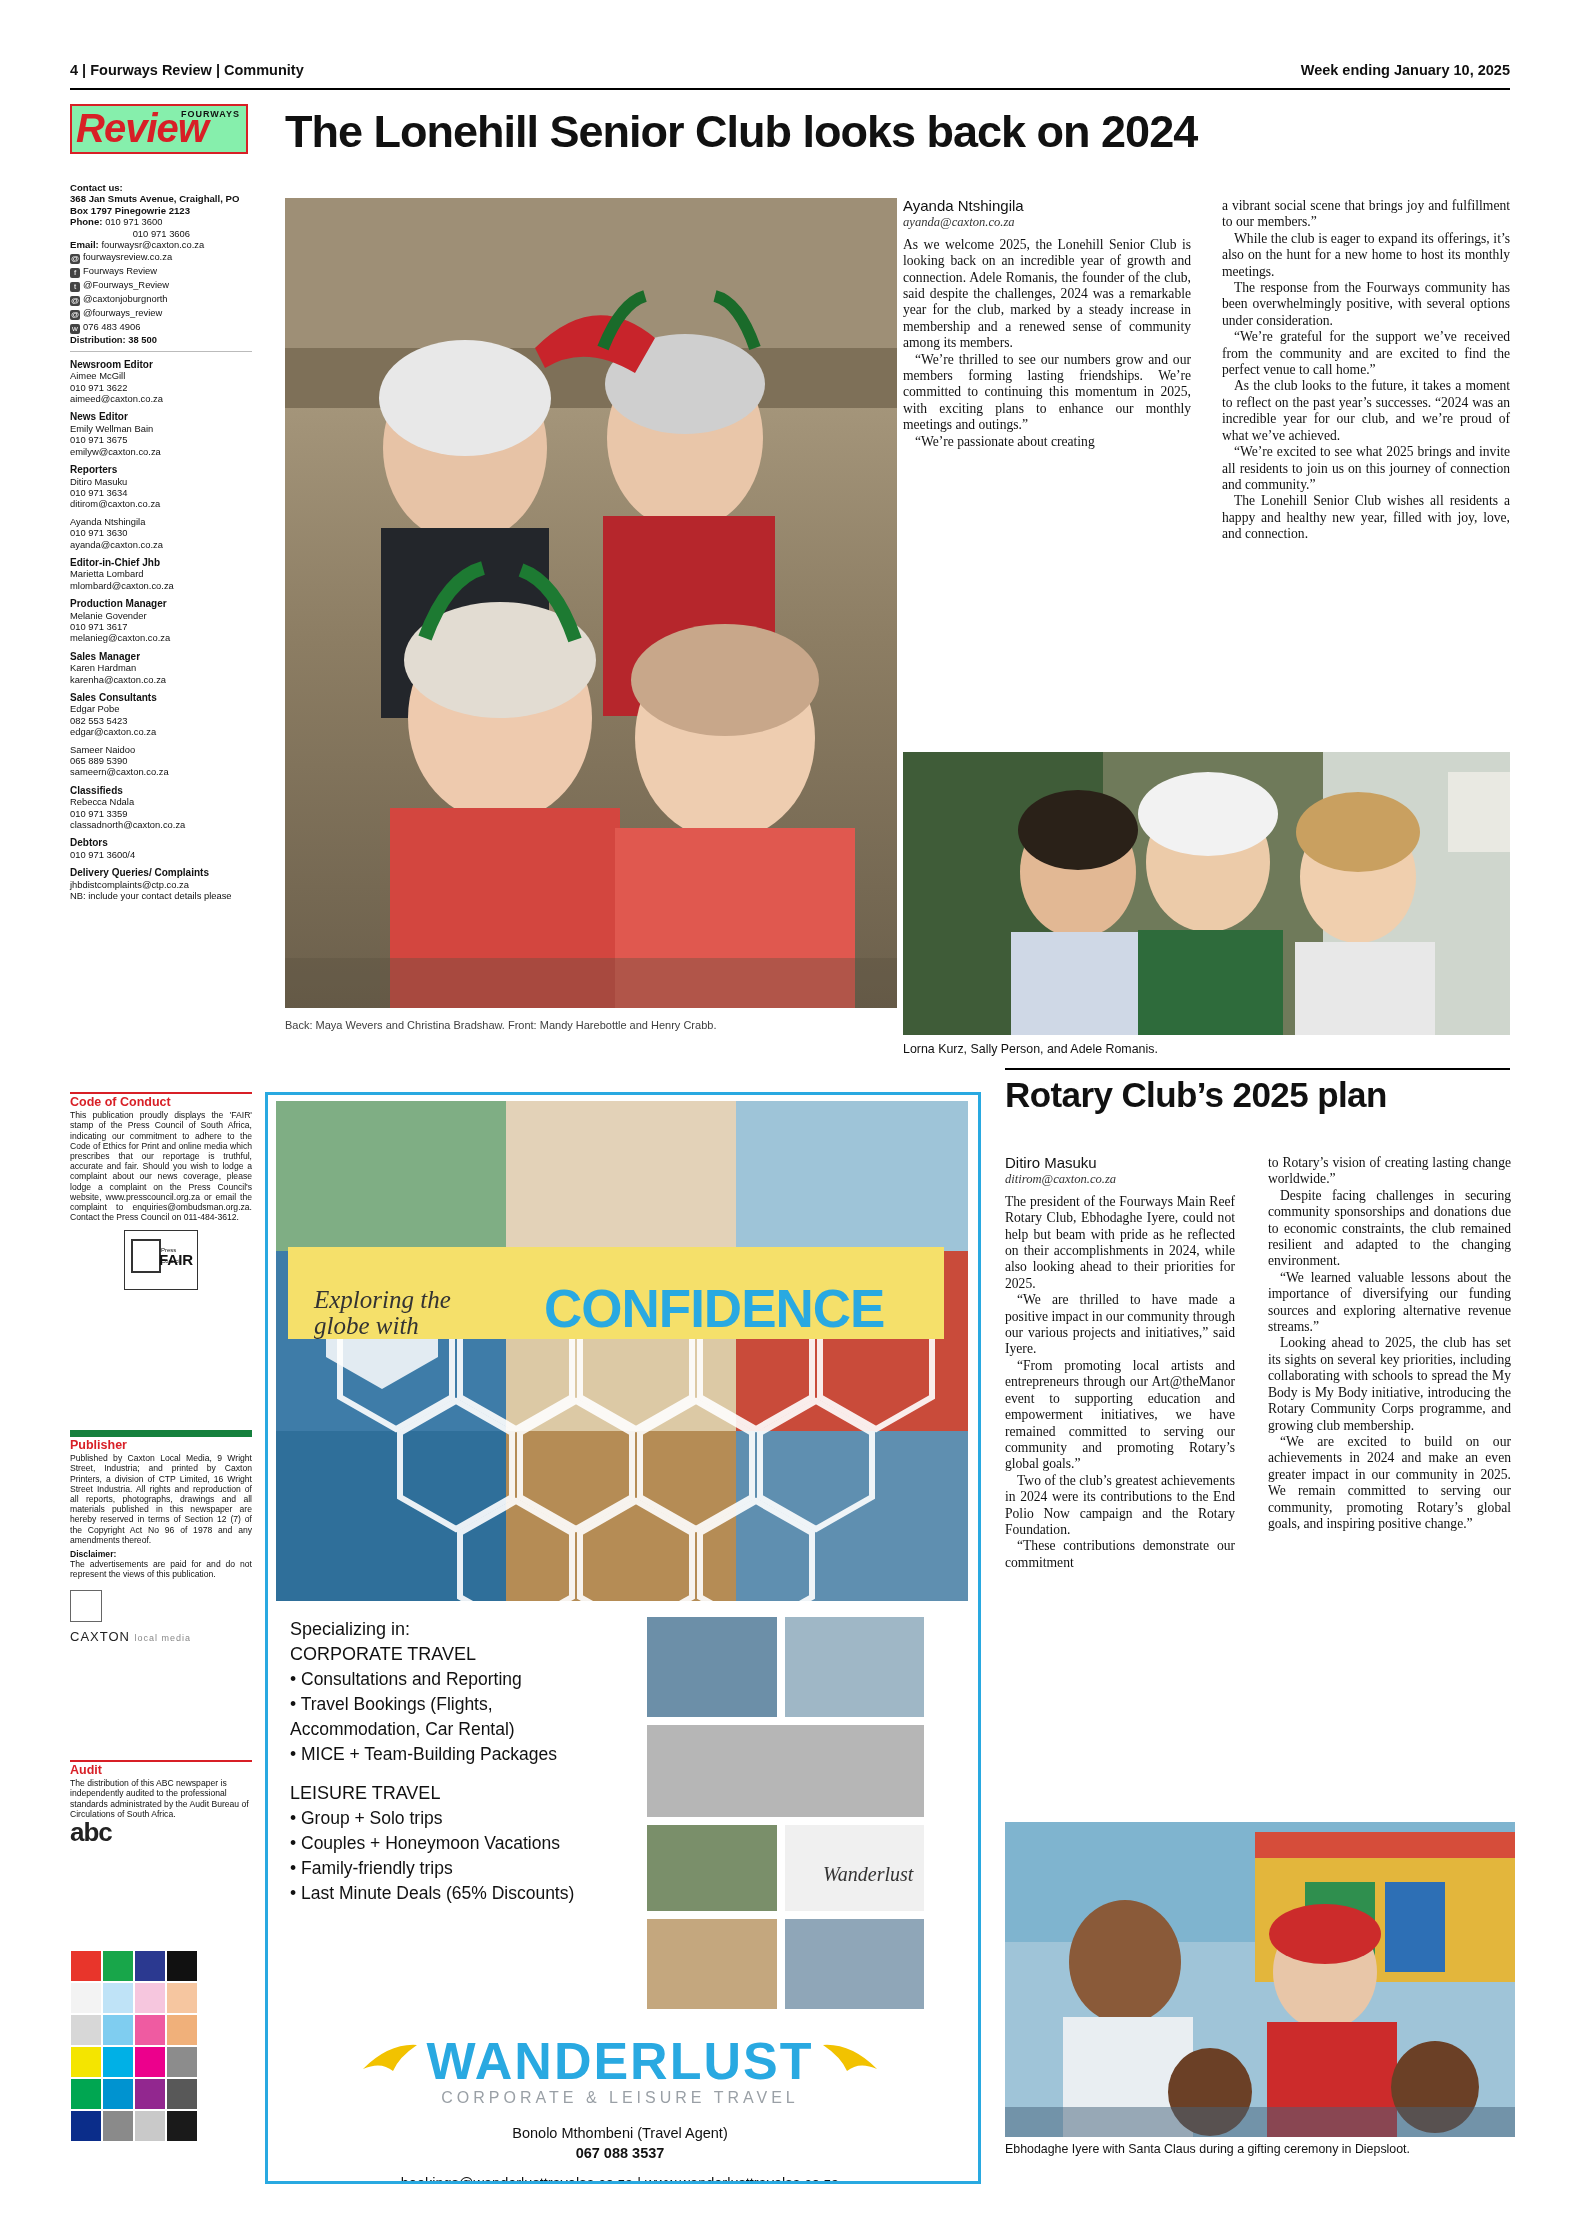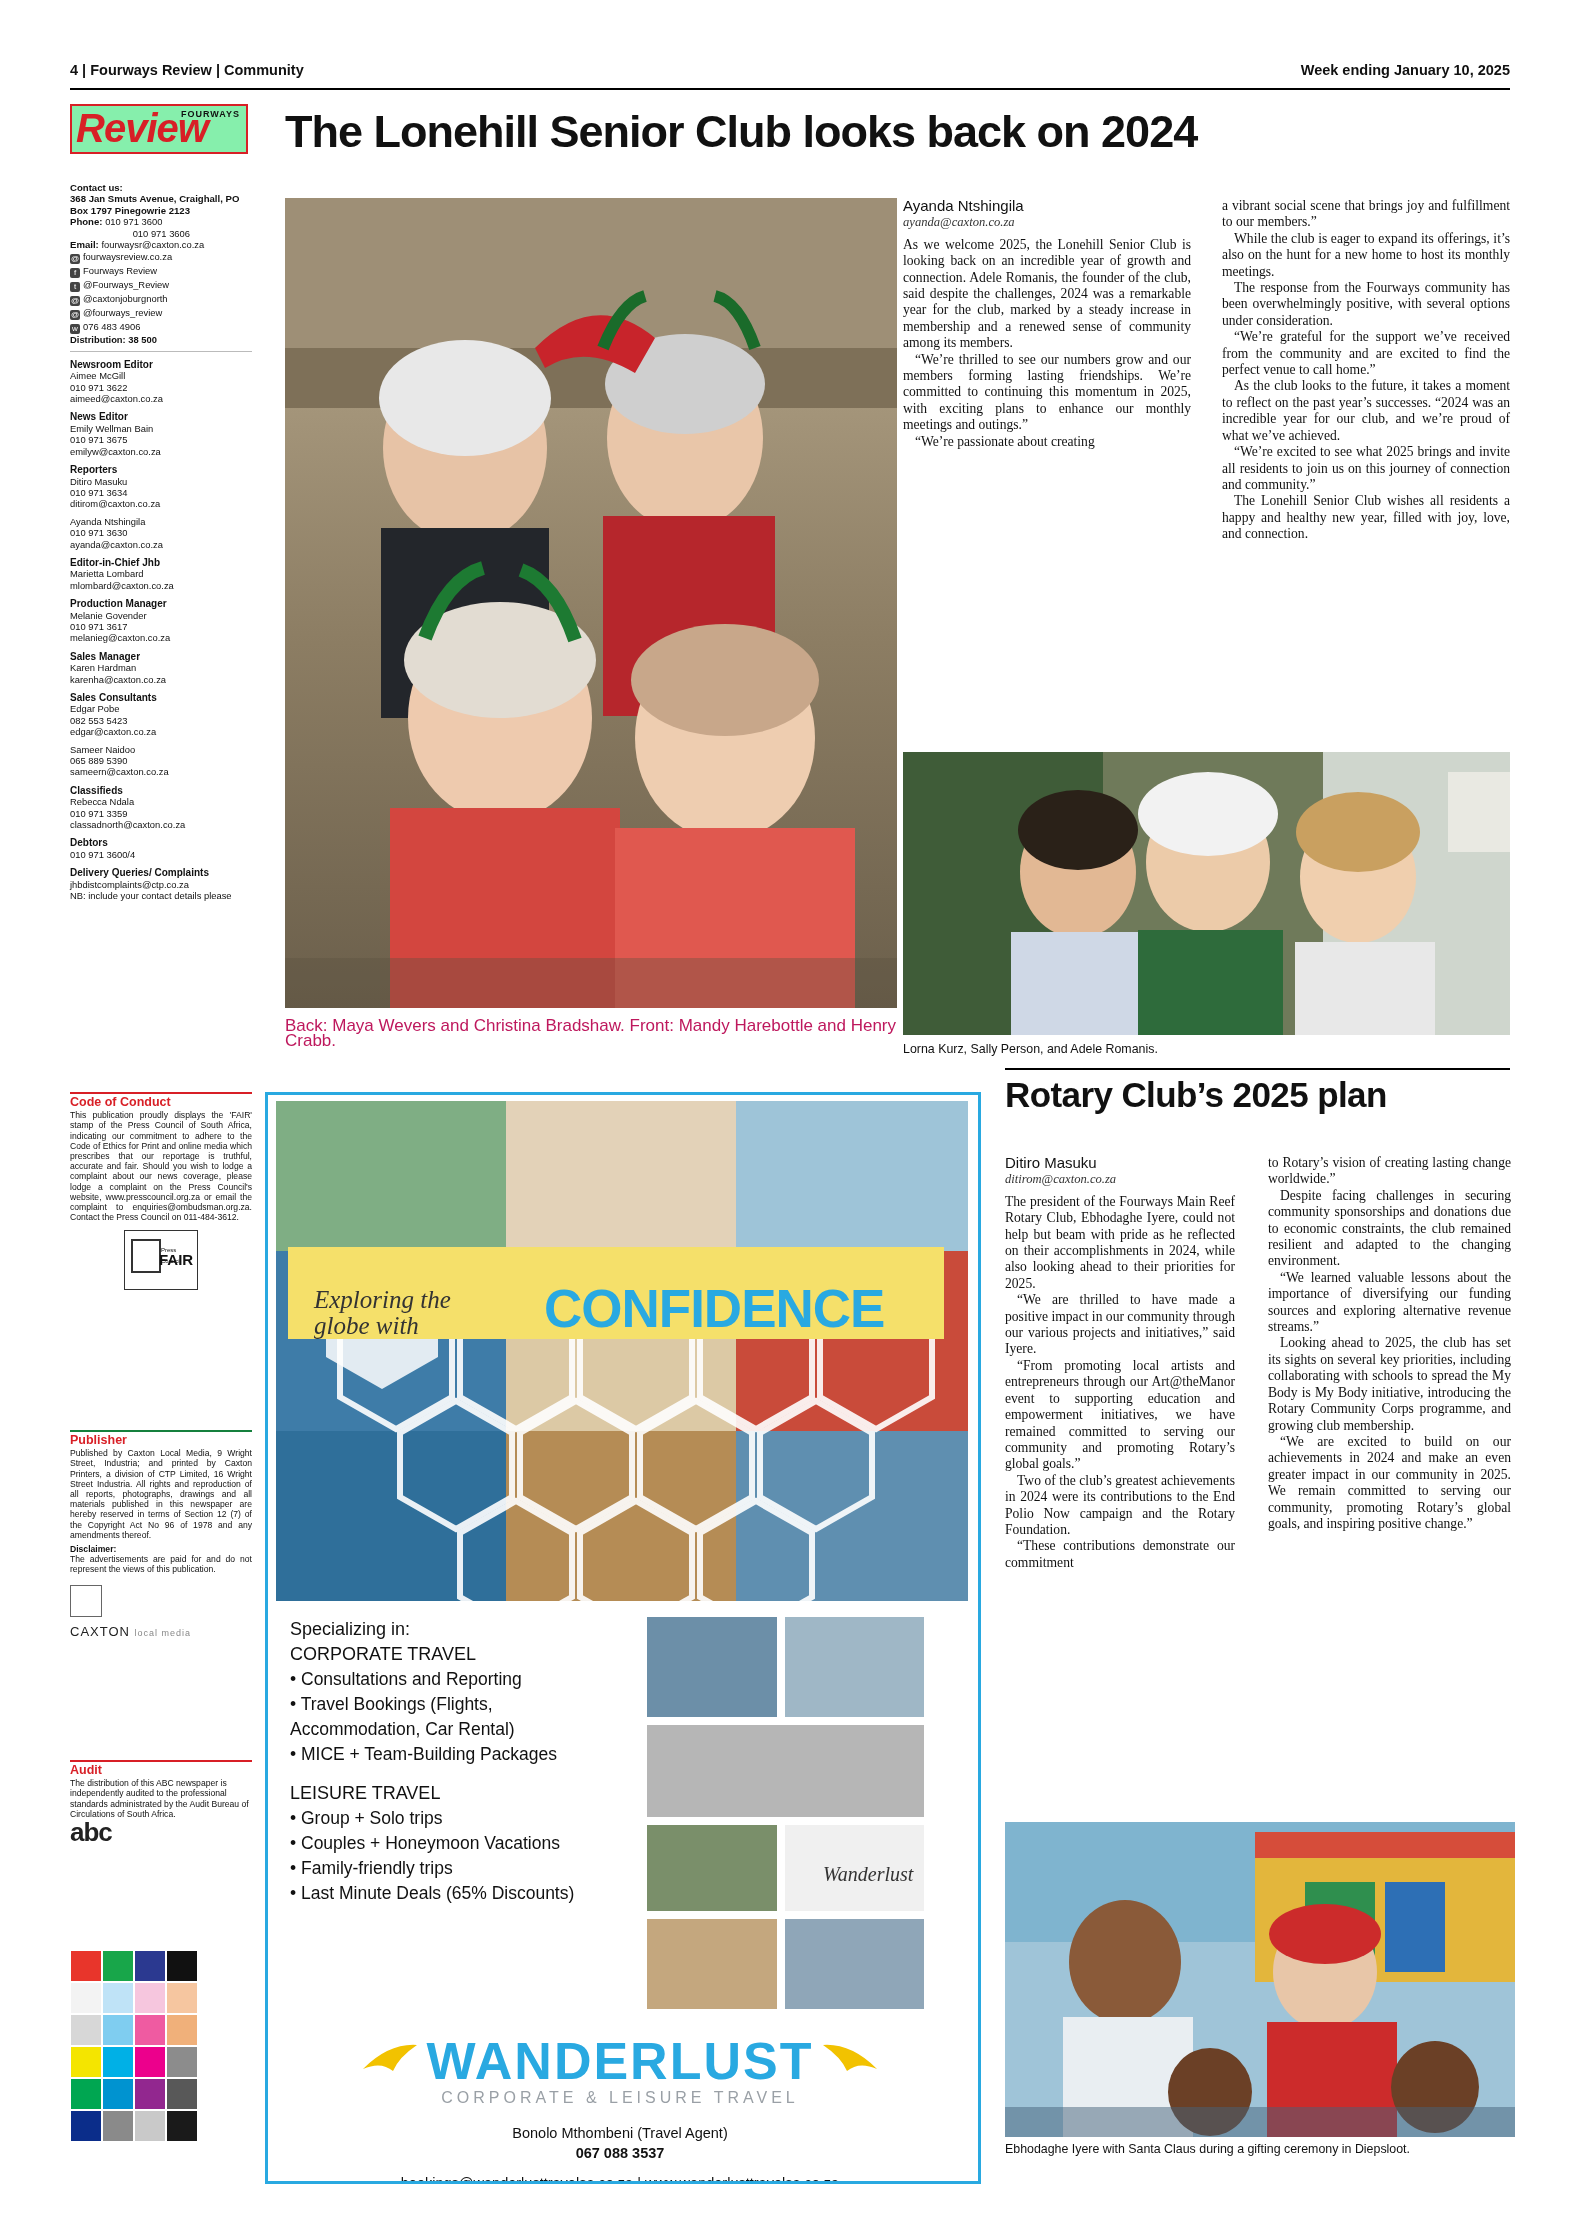--- a/index.html
+++ b/index.html
@@ -23,34 +23,34 @@
   .rail .sec{font-weight:bold;font-size:10px;margin-top:7px;}
   .rail .line{margin:0;}
   .rail .rule{border-top:1px solid #bbb;margin:5px 0 4px 0;}
   .rail .social{line-height:13px;}
   .rail .soc-ico{display:inline-block;width:10px;height:10px;border-radius:2px;background:#444;color:#fff;font-size:8px;text-align:center;line-height:10px;margin-right:3px;vertical-align:-1px;}
   .rail .dist{font-weight:bold;}
 
   .redhead{color:#d81f26;font-weight:bold;font-size:12.5px;font-family:"Liberation Sans",sans-serif;}
   .codebox{position:absolute;left:70px;top:1092px;width:182px;border-top:2px solid #d81f26;padding-top:3px;font-family:"Liberation Sans",sans-serif;font-size:8.6px;line-height:10.2px;text-align:justify;}
   .fairlogo{width:72px;height:58px;border:1px solid #333;margin:8px auto 0 auto;display:block;position:relative;}
-  .pubbox{position:absolute;left:70px;top:1430px;width:182px;border-top:2px solid #15803d;padding-top:3px;font-family:"Liberation Sans",sans-serif;font-size:8.6px;line-height:10.2px;text-align:justify;}
+  .pubbox{position:absolute;left:70px;top:1430px;width:182px;border-top:7px solid #15803d;padding-top:3px;font-family:"Liberation Sans",sans-serif;font-size:8.6px;line-height:10.2px;text-align:justify;}
   .caxton{margin-top:10px;font-family:"Liberation Sans",sans-serif;font-size:13px;letter-spacing:1px;color:#222;}
   .auditbox{position:absolute;left:70px;top:1760px;width:182px;border-top:2px solid #d81f26;padding-top:3px;font-family:"Liberation Sans",sans-serif;font-size:8.6px;line-height:10.2px;}
   .abclogo{margin-top:8px;font-family:"Liberation Sans",sans-serif;font-size:26px;font-weight:bold;color:#222;letter-spacing:-1px;}
   .swatches{position:absolute;left:70px;top:1950px;width:182px;}
   .swrow{display:flex;}
   .sw{width:30px;height:30px;margin:1px;}
 
   
   .headline{position:absolute;left:285px;top:108px;width:1225px;font-family:"Liberation Sans",sans-serif;font-weight:bold;font-size:45px;line-height:48px;letter-spacing:-1px;color:#111;}
 
   
   .photo1{position:absolute;left:285px;top:198px;width:612px;height:810px;overflow:hidden;background:#8d7c63;}
-  .cap1{position:absolute;left:285px;top:1018px;width:612px;font-family:"Liberation Sans",sans-serif;font-size:17px;line-height:15px;color:#be185d;}
+  .cap1{position:absolute;left:285px;top:1018px;width:612px;font-family:"Liberation Sans",sans-serif;font-size:11px;line-height:15px;color:#404040;}
 
   
   .byline{font-family:"Liberation Sans",sans-serif;font-size:15px;font-weight:normal;color:#111;}
   .bymail{font-family:"Liberation Serif",serif;font-style:italic;font-size:12.6px;color:#333;margin-bottom:6px;}
   .col{position:absolute;font-family:"Liberation Serif",serif;font-size:13.6px;line-height:16.4px;text-align:justify;color:#111;}
   .col p{margin:0;text-indent:12px;}
   .col p.first{text-indent:0;}
 
   
   .photo2{position:absolute;left:903px;top:752px;width:607px;height:283px;overflow:hidden;background:#6f6a58;}

